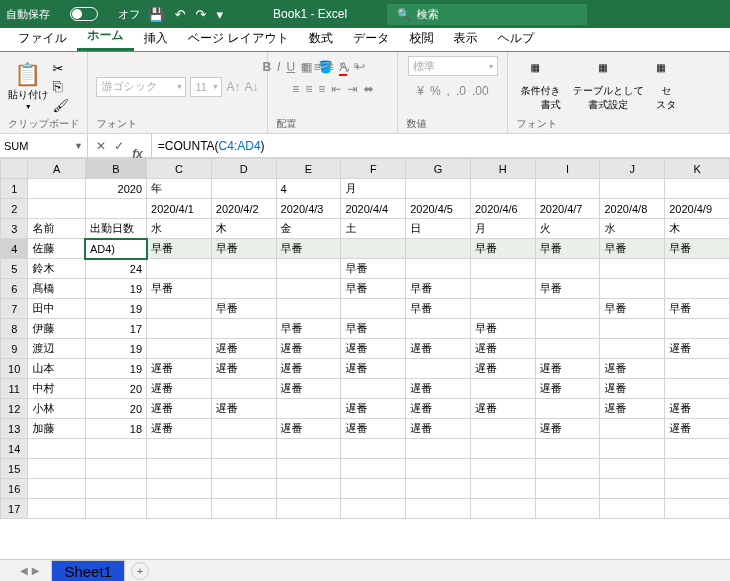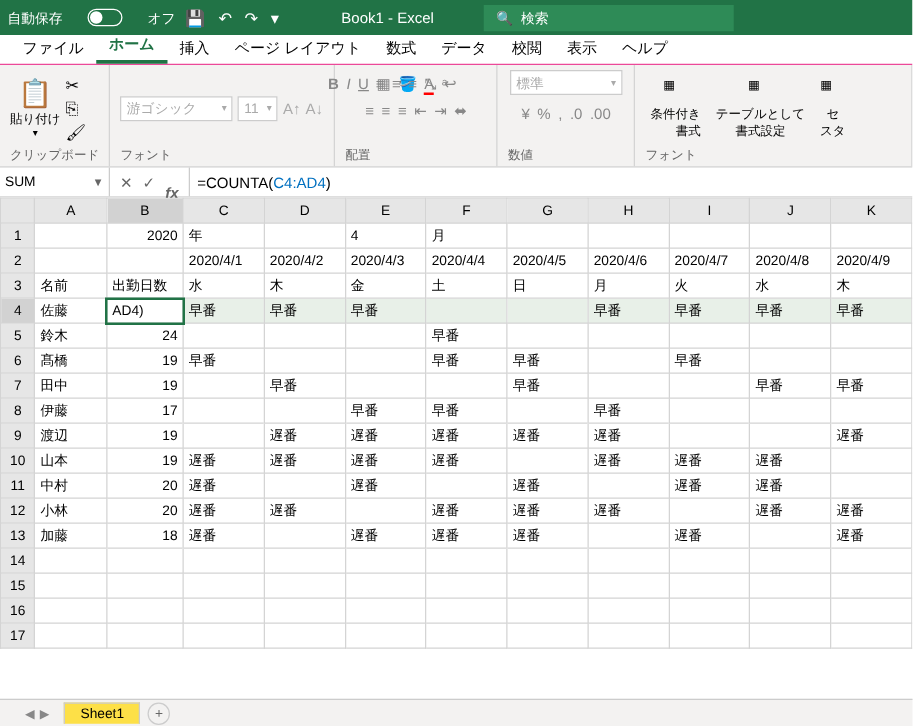--- a/index.html
+++ b/index.html
@@ -53,21 +53,21 @@
 td.num { text-align: right; }
 tr.sel-row th.rowhead { background: #d2d2d2; }
 th.colhead.sel { background: #d2d2d2; }
 td.active { outline: 2px solid #217346; outline-offset: -1px; }
 td.sel-highlight { background: #e8f0e8; }
 .col-A { width: 60px; } .col-B { width: 62px; }
 .col-d { width: 66px; }
 
 .sheettabs { position: absolute; bottom: 0; left: 0; right: 0; height: 22px; background: #f3f2f1; border-top: 1px solid #ccc; display: flex; align-items: center; padding-left: 20px; gap: 2px; }
 .sheettabs .nav { display: flex; gap: 4px; margin-right: 10px; color: #888; font-size: 10px; }
-.sheettabs .stab { background: #fde047; border: 1px solid #ccc; border-bottom: none; padding: 2px 12px; font-size: 11px; cursor: pointer; }
+.sheettabs .stab { background: #1d4ed8; border: 1px solid #ccc; border-bottom: none; padding: 2px 12px; font-size: 15px; cursor: pointer; }
 .sheettabs .addtab { width: 18px; height: 18px; border: 1px solid #ccc; border-radius: 50%; display: flex; align-items: center; justify-content: center; font-size: 11px; margin-left: 4px; cursor: pointer; color: #666; }
 
 tr.dashed-bottom td { border-bottom: 1px dashed #888; }
 </style>
 </head>
 <body>
 
 <div class="titlebar">
   <div class="autosave">
     <span>自動保存</span>

